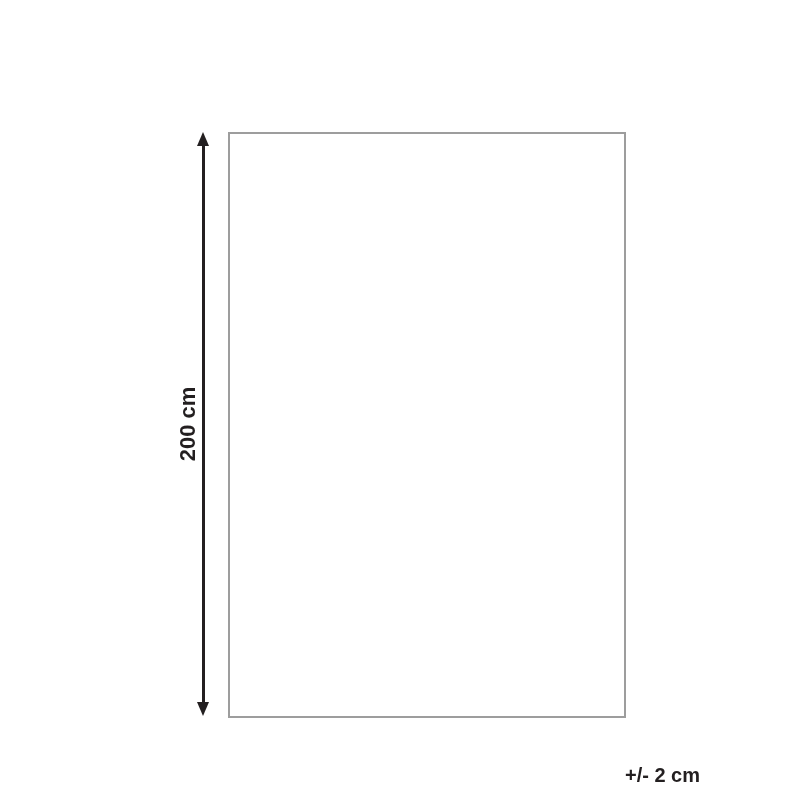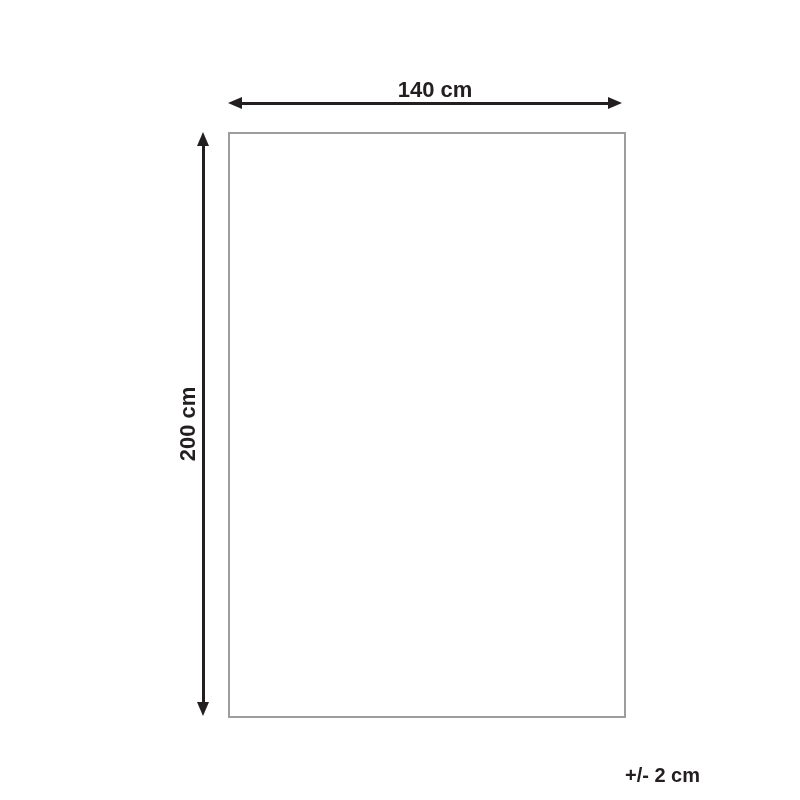--- a/index.html
+++ b/index.html
@@ -114,26 +114,20 @@
     line-height: 1;
   }
 </style>
 </head>
 <body>
 
 <div class="diagram">
 
   <div class="product-rect"></div>
 
-  <div class="dim-width">
-    <span class="dim-line-h"></span>
-    <span class="arrowhead head-left"></span>
-    <span class="arrowhead head-right"></span>
-    <span class="dim-label">140 cm</span>
-  </div>
 
   <div class="dim-height">
     <span class="dim-line-v"></span>
     <span class="arrowhead head-top"></span>
     <span class="arrowhead head-bottom"></span>
     <span class="dim-label">200 cm</span>
   </div>
 
   <div class="tolerance">+/- 2 cm</div>
 

